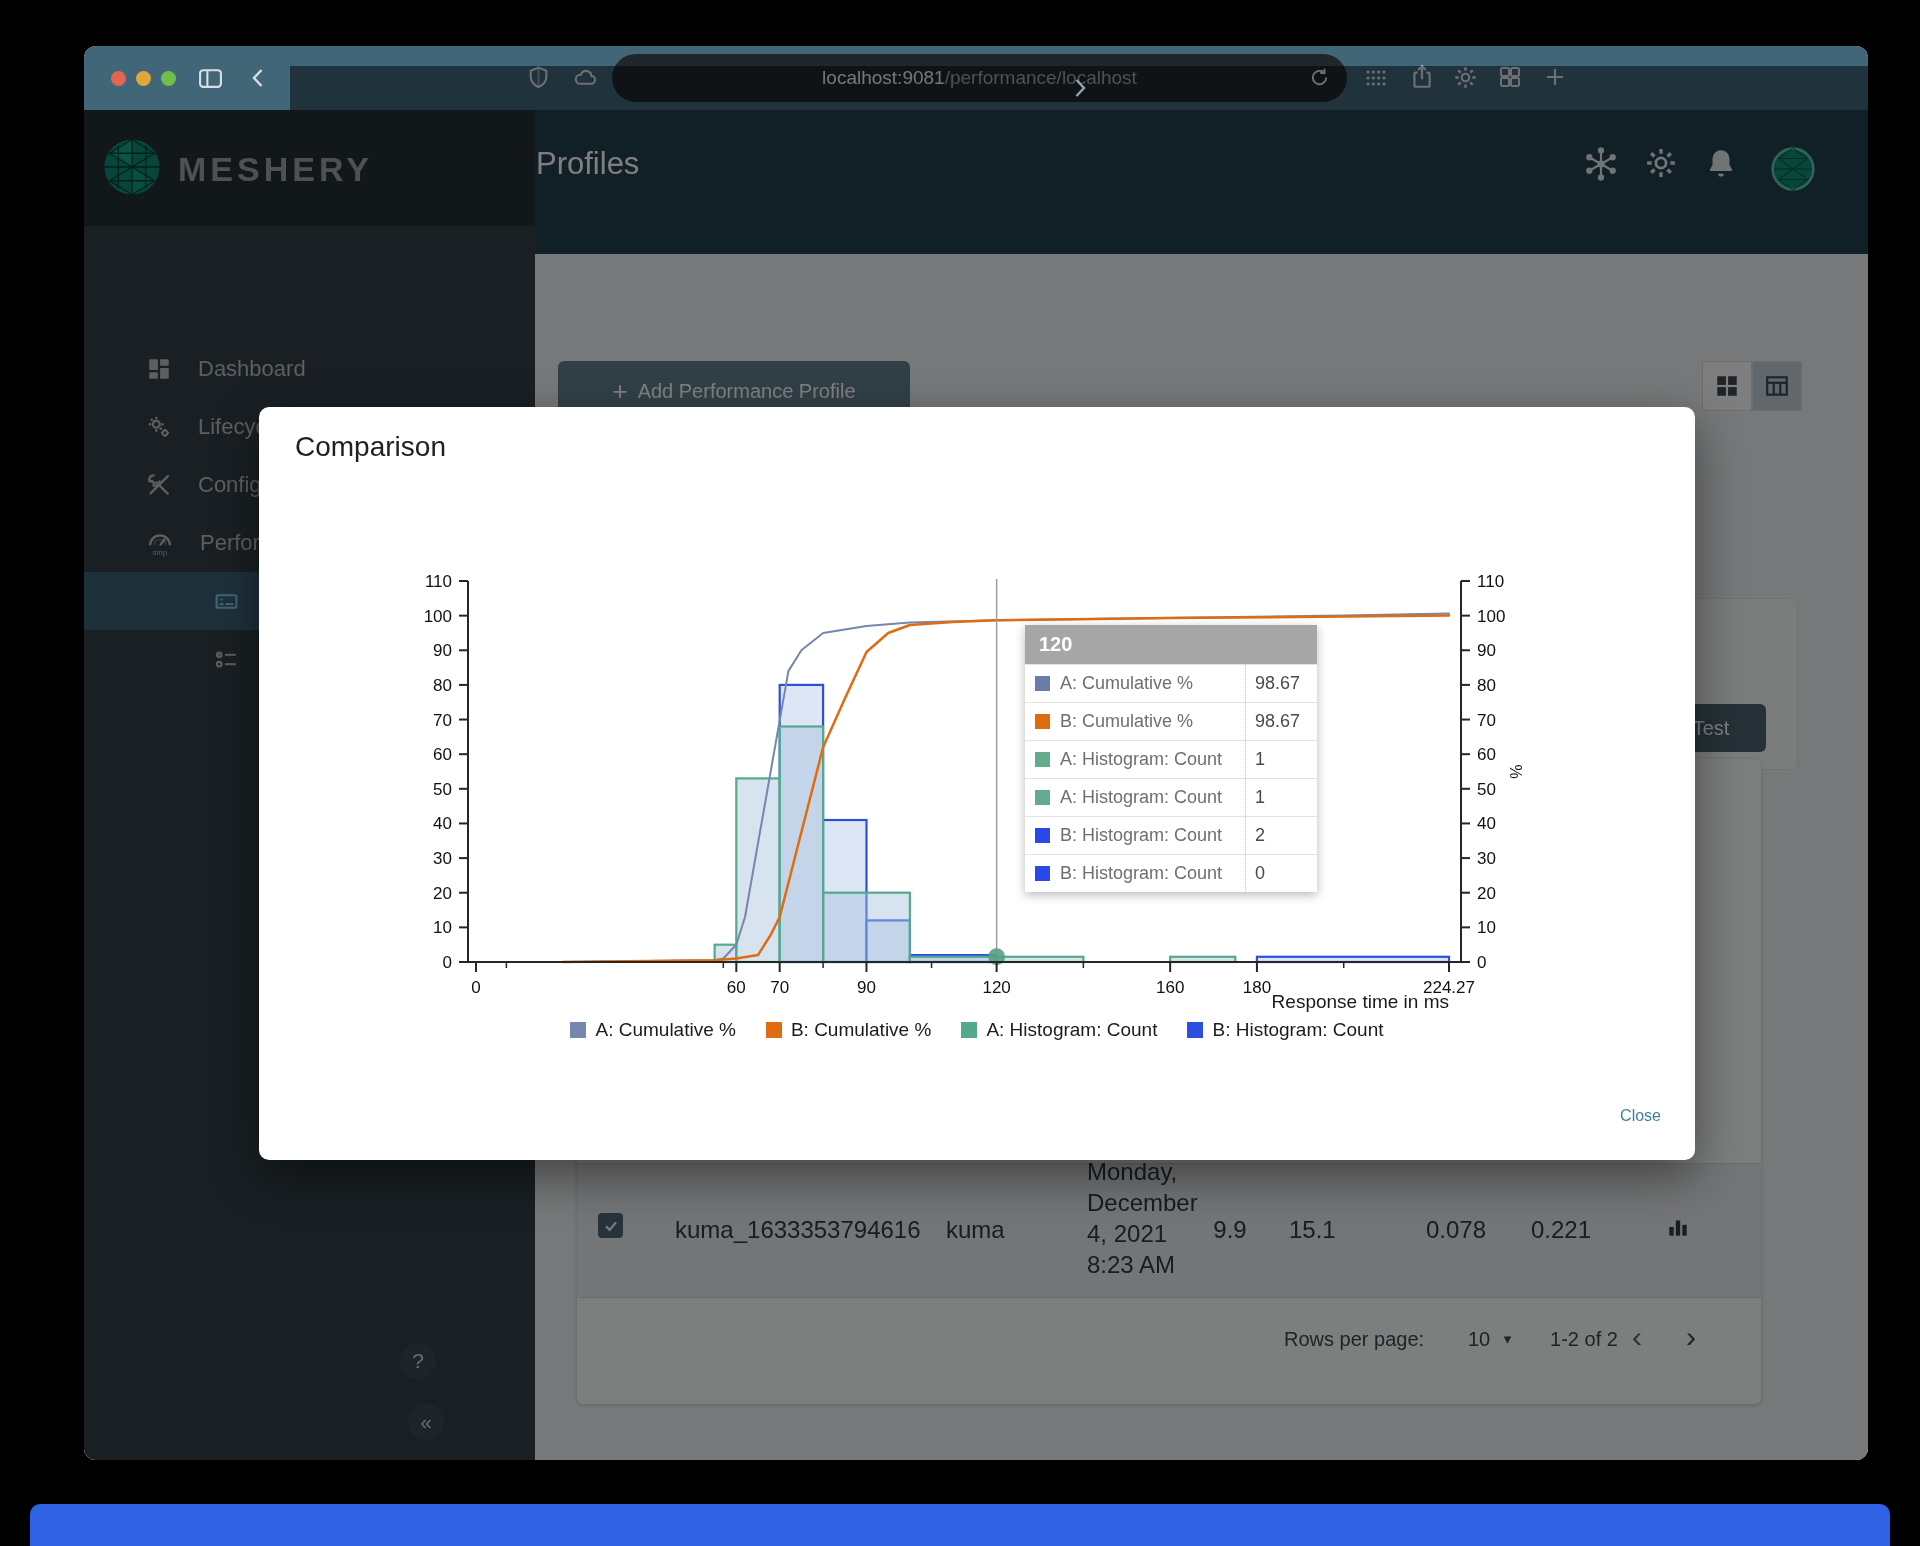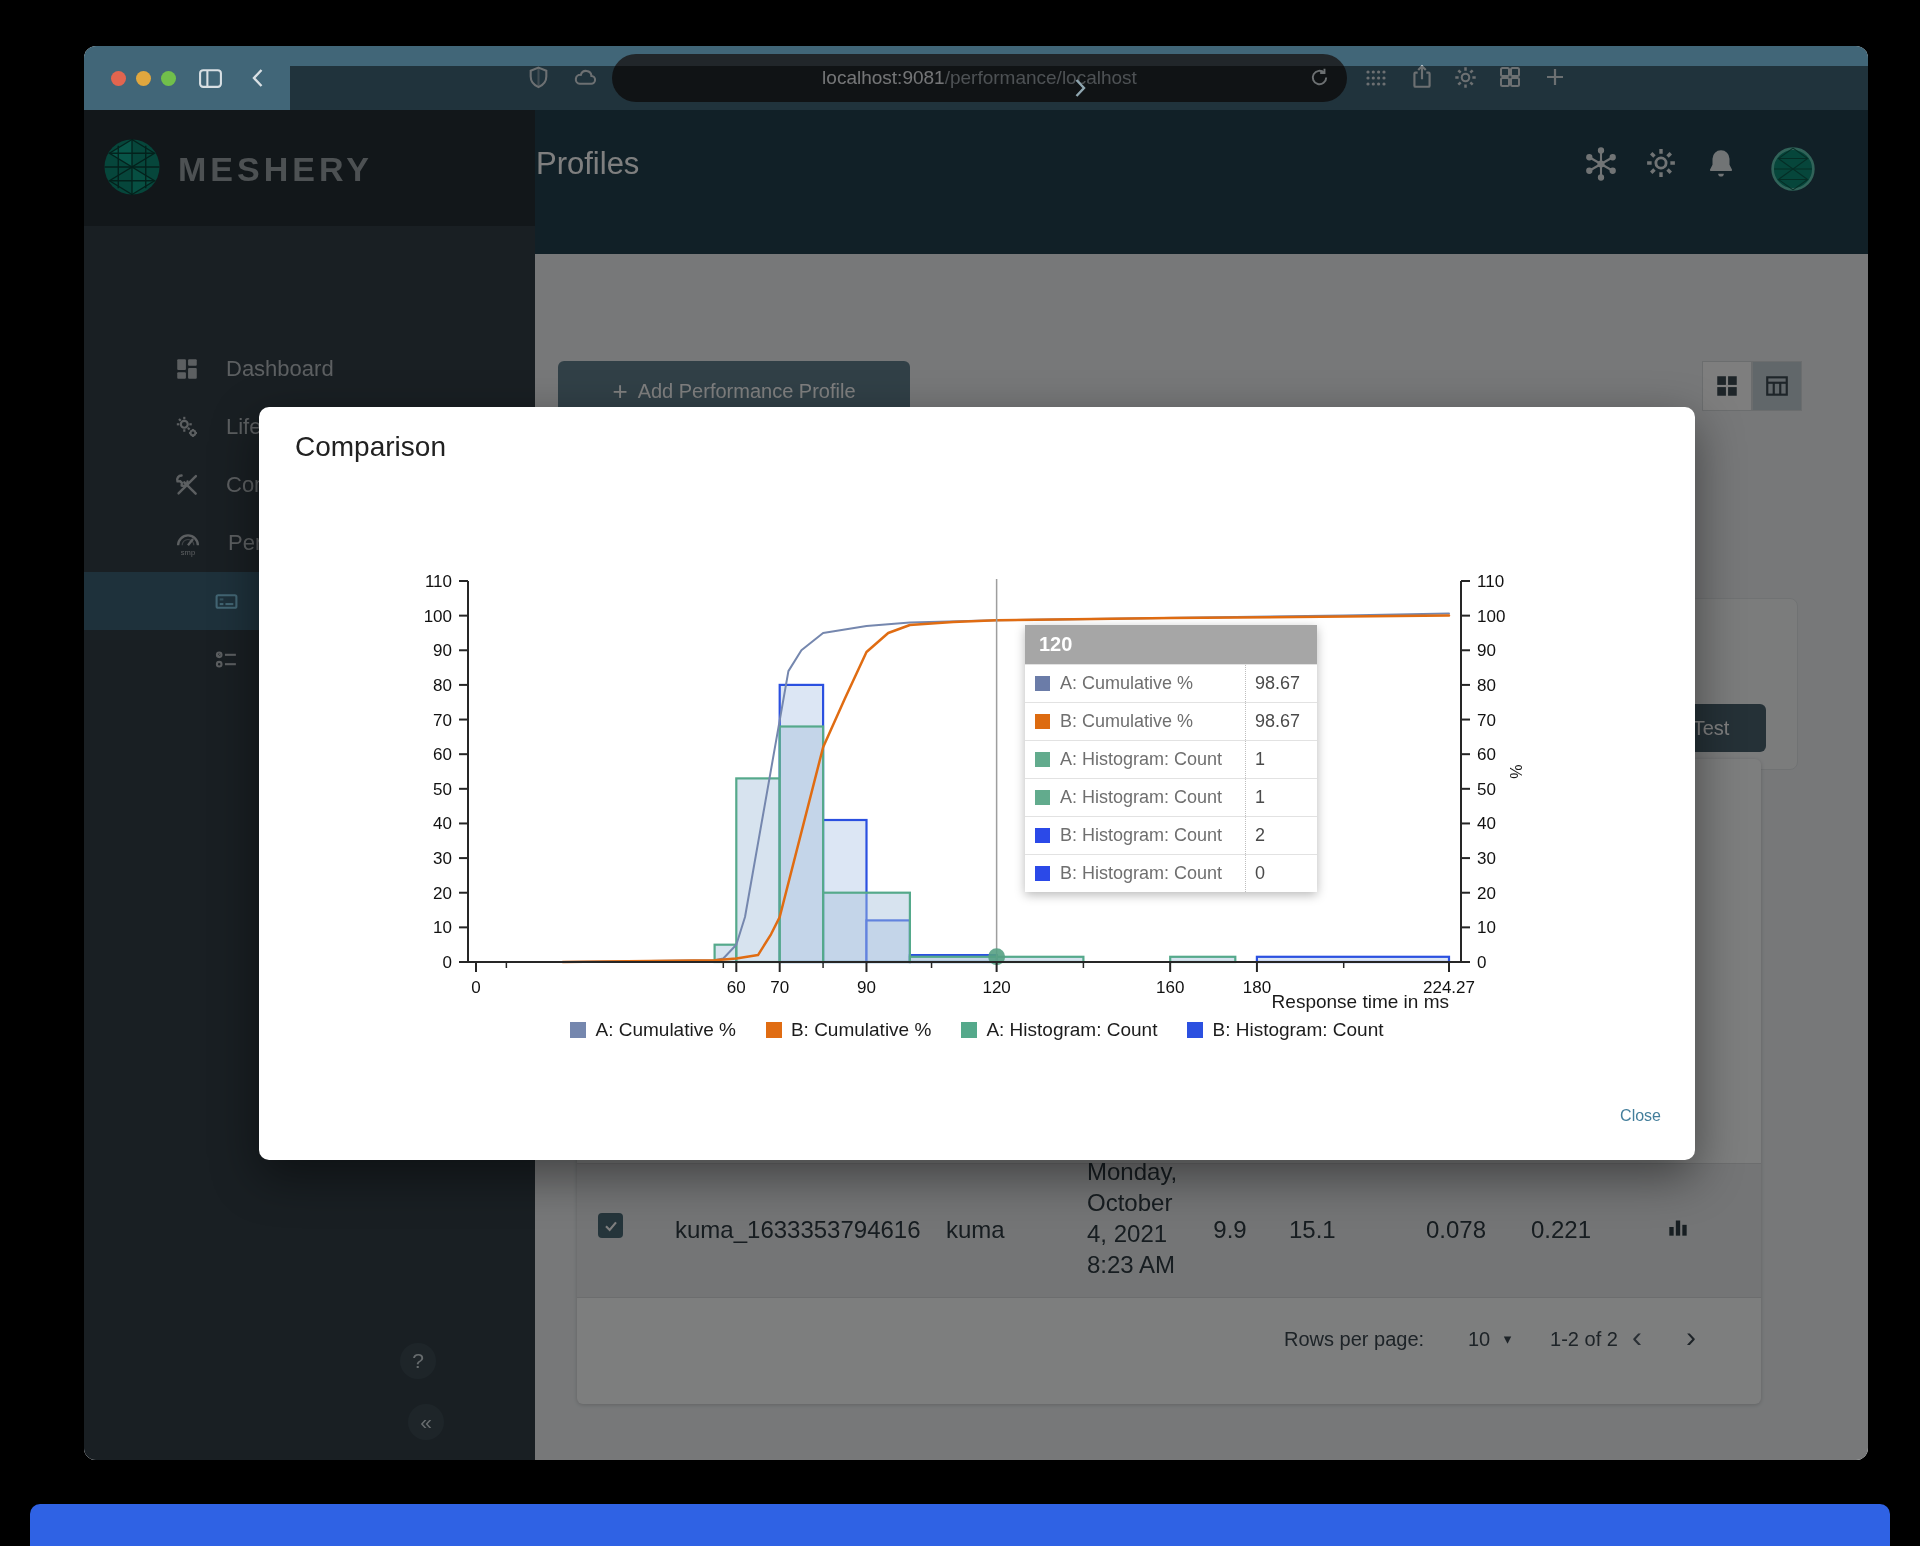--- a/index.html
+++ b/index.html
@@ -21,21 +21,21 @@
   
   .app{left:0;top:64px;right:0;height:1350px;background:#eef1f3}
   .apphead{left:0;top:0;right:0;height:144px;background:#22414f}
   .apphead-side{left:0;top:0;width:451px;height:116px;background:#242f35}
   .brand{left:18px;top:27px;display:flex;align-items:center;gap:16px}
   .brand-name{font-size:34px;font-weight:bold;letter-spacing:4px;color:#9ba2a6}
   .page-title{left:452px;top:36px;font-size:31px;font-weight:500;color:#fff}
   .hicon{color:#e3e8ea;top:36px}
   
   .sidenav{left:0;top:116px;width:451px;bottom:0;background:#323e46}
-  .nav-item{left:0;right:0;height:58px;display:flex;align-items:center;gap:26px;padding-left:90px;
+  .nav-item{left:0;right:0;height:58px;display:flex;align-items:center;gap:26px;padding-left:62px;
             color:#b9bfc3;font-size:22px;cursor:pointer}
   .nav-item.sub{padding-left:130px}
   .nav-item.active{background:#3d6377;color:#86cde9}
   .nav-ico{display:flex;align-items:center;justify-content:center}
   .round-btn{width:36px;height:36px;border-radius:50%;background:#3c4b53;color:#cfd8dc;display:flex;
              align-items:center;justify-content:center;font-size:21px}
   
   .btn-slate{background:#62808e;color:#fff;border-radius:6px;display:flex;align-items:center;
              justify-content:center;font-size:20px;gap:10px}
   .toggle{width:48px;height:48px;background:#fdfdfd;border:1px solid #d7dadd;display:flex;
@@ -365,21 +365,21 @@
     <div class="abs trow">
       <div class="abs checkbox" style="left:21px;top:49px">
         <svg width="16" height="16" viewBox="0 0 24 24" fill="none" stroke="#fff" stroke-width="3.2">
             <polyline points="4.5,12.5 10,18 19.5,6.5"></polyline>
           </svg>
       </div>
       <div class="abs cell" style="left:98px;top:52px">kuma_1633353794616</div>
       <div class="abs cell" style="left:369px;top:52px">kuma</div>
       <div class="abs cell" style="left:510px;top:-8px;line-height:31px">
         <div>Monday,</div>
-        <div>October</div>
+        <div>December</div>
         <div>4, 2021</div>
         <div>8:23 AM</div>
       </div>
       <div class="abs cell" style="left:613px;top:52px;width:80px;text-align:center">9.9</div>
       <div class="abs cell" style="left:712px;top:52px;width:80px;">15.1</div>
       <div class="abs cell" style="left:839px;top:52px;width:80px;text-align:center">0.078</div>
       <div class="abs cell" style="left:944px;top:52px;width:80px;text-align:center">0.221</div>
       <div class="abs" style="left:1088px;top:50px;color:#2e3c44">
         <svg width="26" height="26" viewBox="0 0 24 24" fill="currentColor">
             <rect x="4" y="12" width="4" height="8"></rect>

